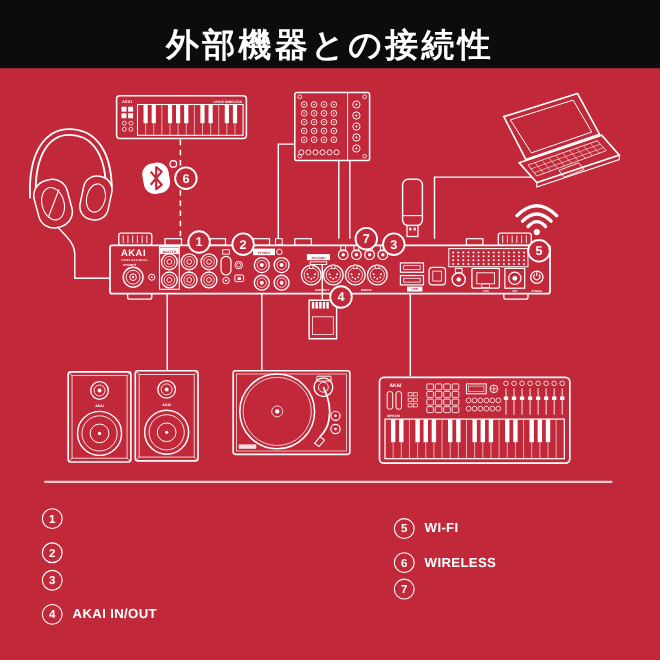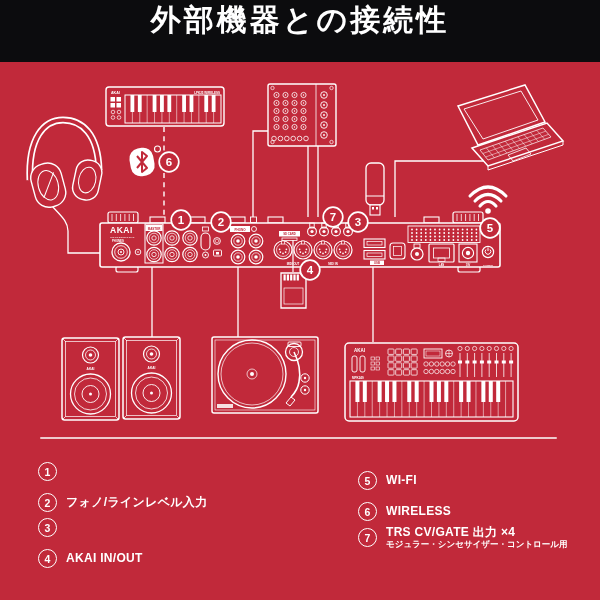--- a/index.html
+++ b/index.html
@@ -1,19 +1,19 @@
 <!DOCTYPE html>
 <html><head>
 <meta charset="utf-8">
 <style>
   html,body{margin:0;padding:0;background:#fff;}
   .stage{position:relative;width:600px;height:600px;background:#c1293a;overflow:hidden;
          font-family:"Liberation Sans","DejaVu Sans",sans-serif;}
   .header{position:absolute;top:0;left:0;width:600px;height:62px;background:#0c0c0e;
-          display:flex;align-items:flex-start;justify-content:center;}
+          display:flex;align-items:flex-end;justify-content:center;}
   .header .title{color:#ffffff;font-size:30px;font-weight:600;letter-spacing:3px;}
   svg.scene{position:absolute;left:0;top:0;}
   .o{fill:none;stroke:#fff;}
   .b{fill:#c1293a;stroke:#fff;}
   .f{fill:#fff;stroke:none;}
   .t{fill:#fff;font-weight:bold;font-family:"Liberation Sans","DejaVu Sans",sans-serif;}
   .rt{fill:#c1293a;font-weight:bold;text-anchor:middle;font-family:"Liberation Sans","DejaVu Sans",sans-serif;}
   .badge-c{fill:#c1293a;stroke:#fff;stroke-width:1.7px;}
   .badge-t{fill:#fff;font-size:11.5px;font-weight:bold;text-anchor:middle;
            font-family:"Liberation Sans","DejaVu Sans",sans-serif;}
@@ -661,23 +661,20 @@
     </g>
   </svg>
 
   <div class="legend-divider"></div>
 
   <div class="legend-item" style="left:38px;top:462px">
     <span class="lbadge">1</span>
   </div>
   <div class="legend-item" style="left:38px;top:493px">
     <span class="lbadge">2</span>
-    <div class="ltext">
-        <div class="main">フォノ/ラインレベル入力</div>
-      </div>
   </div>
   <div class="legend-item" style="left:38px;top:518px">
     <span class="lbadge">3</span>
   </div>
   <div class="legend-item" style="left:38px;top:549px">
     <span class="lbadge">4</span>
     <div class="ltext">
         <div class="main">AKAI IN/OUT</div>
       </div>
   </div>
@@ -689,19 +686,15 @@
       </div>
   </div>
   <div class="legend-item" style="left:358px;top:502px">
     <span class="lbadge">6</span>
     <div class="ltext">
         <div class="main">WIRELESS</div>
       </div>
   </div>
   <div class="legend-item" style="left:358px;top:526px">
     <span class="lbadge">7</span>
-    <div class="ltext">
-      <div class="main">TRS CV/GATE 出力 ×4</div>
-      <div class="sub">モジュラー・シンセサイザー・コントロール用</div>
-    </div>
   </div>
 
 </div>
 
 </body></html>

